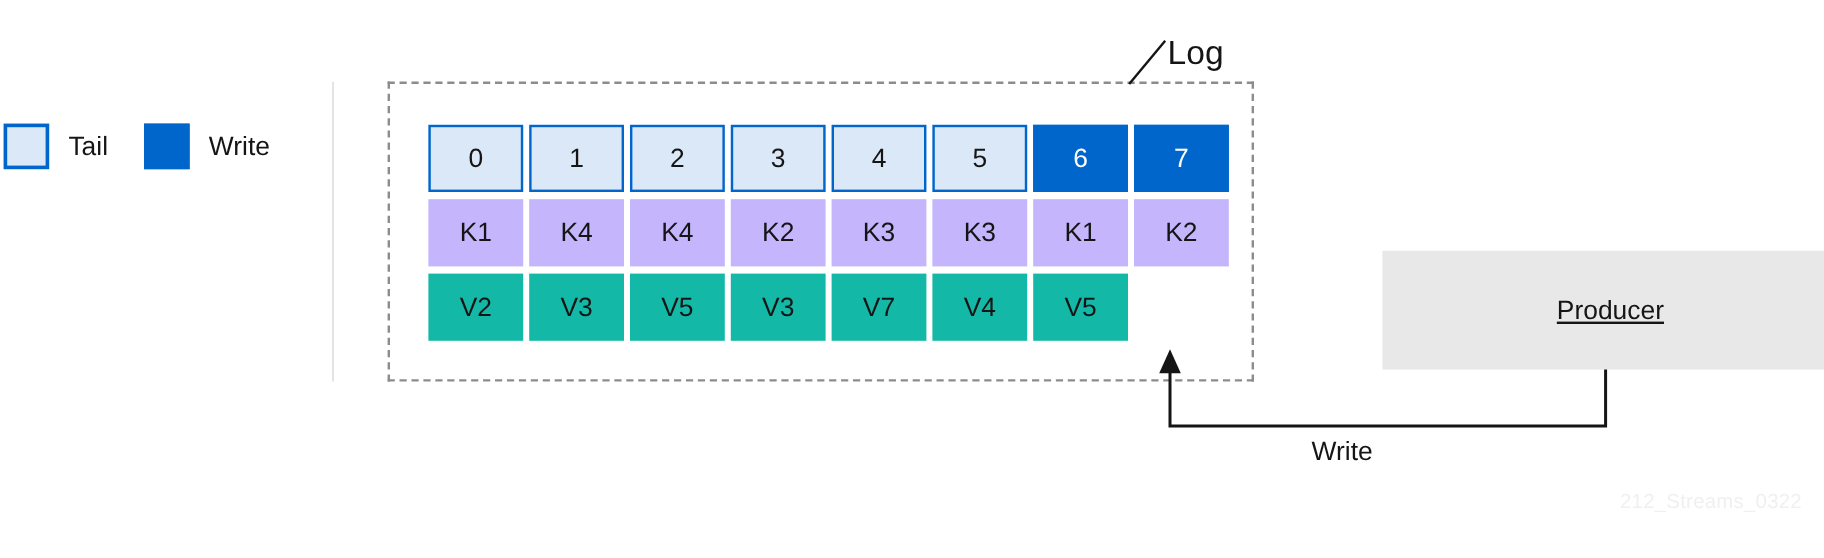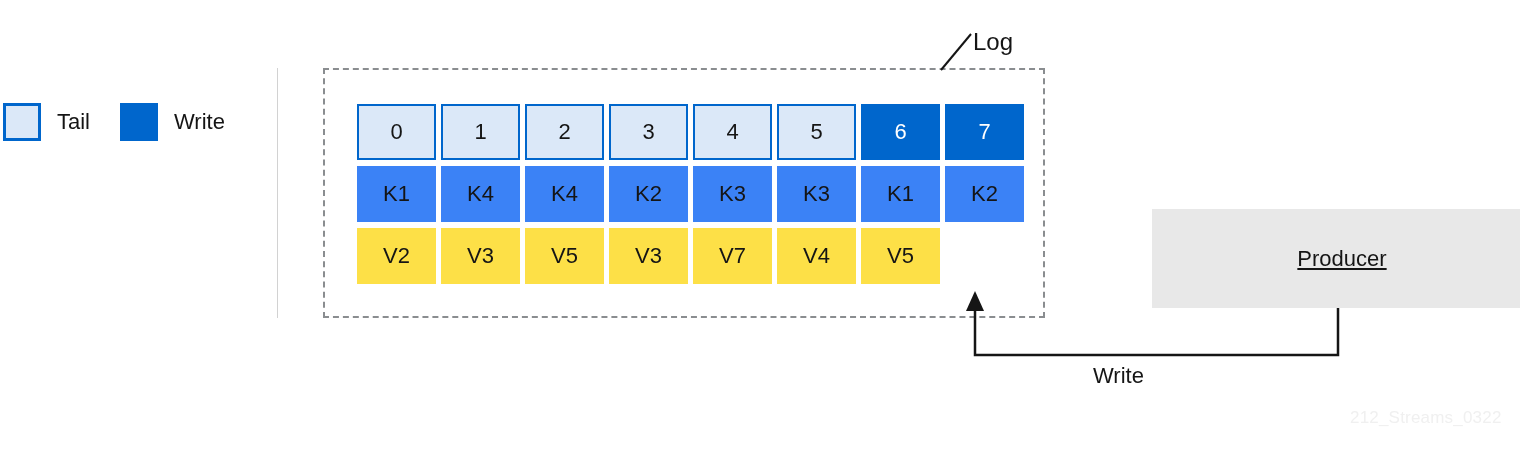--- a/index.html
+++ b/index.html
@@ -66,21 +66,21 @@
     height: 250px;
     border: 2px dashed #8a8d90;
     box-sizing: border-box;
   }
 
   
   .log-label {
     position: absolute;
     left: 973px;
     top: 30px;
-    font-size: 24px;
+    font-size: 28px;
     line-height: 1;
     color: #151515;
     white-space: nowrap;
   }
   .leader-svg {
     position: absolute;
     left: 925px;
     top: 28px;
     width: 60px;
     height: 50px;
@@ -110,24 +110,24 @@
   .cell.offset-tail {
     background: #dbe8f8;
     border: 2px solid #0066cc;
   }
   .cell.offset-head {
     background: #0066cc;
     border: 2px solid #0066cc;
     color: #ffffff;
   }
   .cell.key {
-    background: #3b82f6;
+    background: #c4b5fd;
   }
   .cell.value {
-    background: #fde047;
+    background: #14b8a6;
   }
 
   
   .producer {
     position: absolute;
     left: 1152px;
     top: 209px;
     width: 380px;
     height: 99px;
     background: #e8e8e8;

